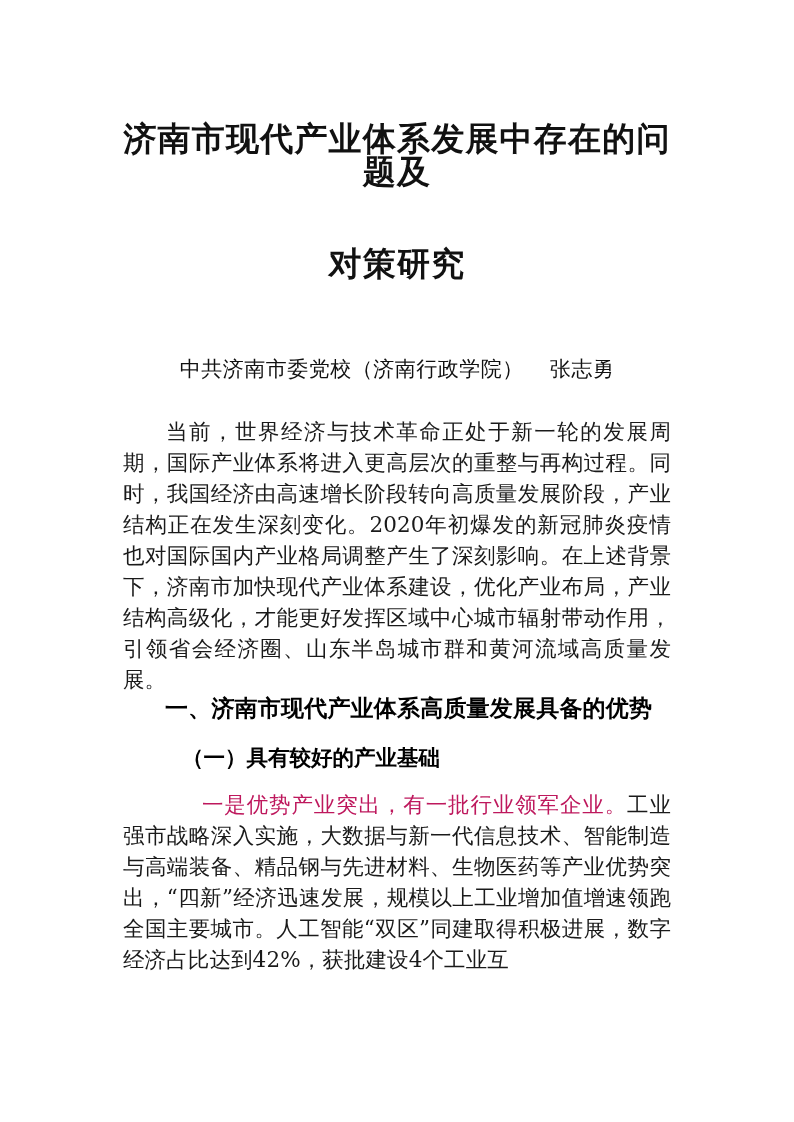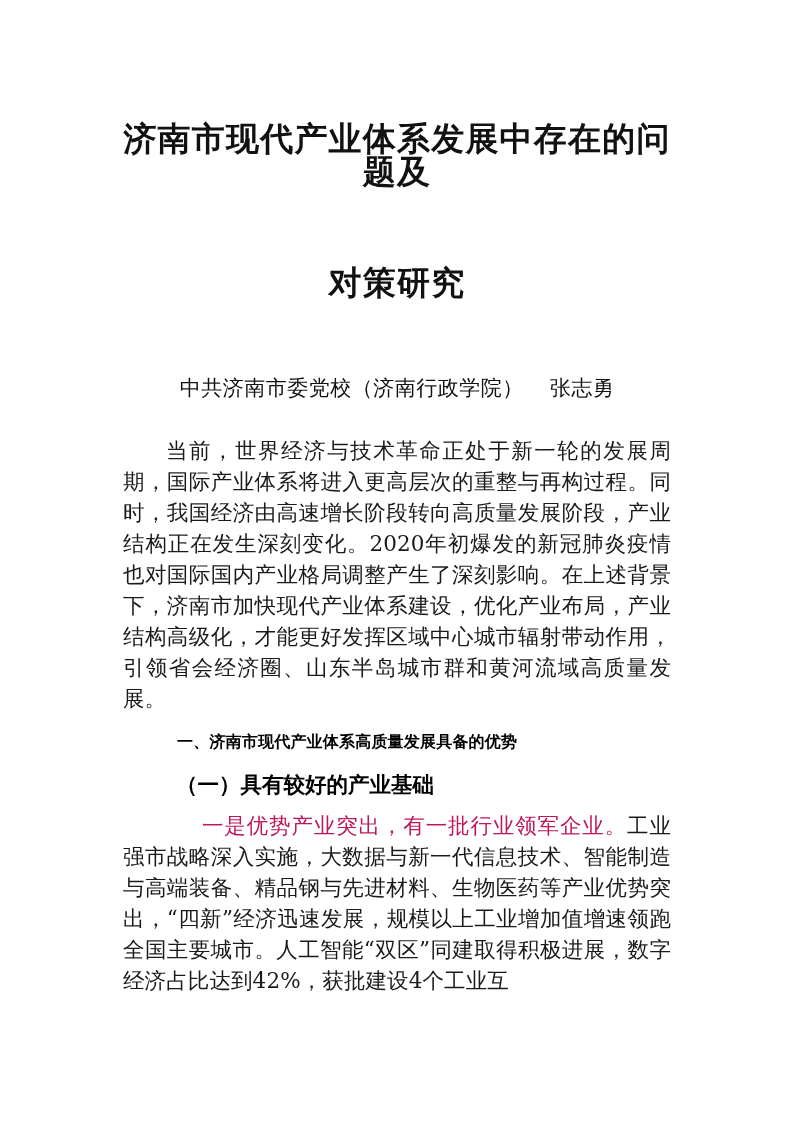--- a/index.html
+++ b/index.html
@@ -31,21 +31,21 @@
   .doc-title {
     text-align: center;
     font-family: "DejaVu Serif", "Liberation Serif", serif;
     font-weight: bold;
     font-size: 33px;
     line-height: 1.0;
     letter-spacing: 1.2px;
     color: #111;
   }
   .title-line-1 { margin-top: 122px; }
-  .title-line-2 { margin-top: 78px; }
+  .title-line-2 { margin-top: 59px; }
 
   
   .author-line {
     text-align: center;
     font-family: Liberation Serif, serif;
     font-size: 21px;
     line-height: 1.0;
     letter-spacing: 0.5px;
     margin-top: 79px;
     color: #111;
@@ -61,38 +61,38 @@
     text-justify: inter-character;
     text-indent: 43px;
     margin: 0;
     color: #1a1a1a;
     letter-spacing: 0.1px;
   }
   .para.first { margin-top: 36px; }
 
   
   .heading-1 {
-    font-family: Liberation Serif, serif;
+    font-family: Liberation Mono, monospace;
     font-weight: bold;
-    font-size: 16px;
+    font-size: 23px;
     line-height: 31px;
     text-indent: 42px;
-    margin: 12px;
+    margin: 0;
     color: #000;
     letter-spacing: 0.2px;
   }
 
   
   .heading-2 {
     font-family: "DejaVu Serif", "Liberation Serif", serif;
     font-weight: bold;
     font-size: 21.5px;
     line-height: 31px;
     text-indent: 43px;
-    margin: 10px;
+    margin: 16px;
     color: #000;
   }
 
   .lead-bold {
     font-weight: normal;
     color: #be185d;
     margin-left: 36px;
   }
 </style>
 </head>

